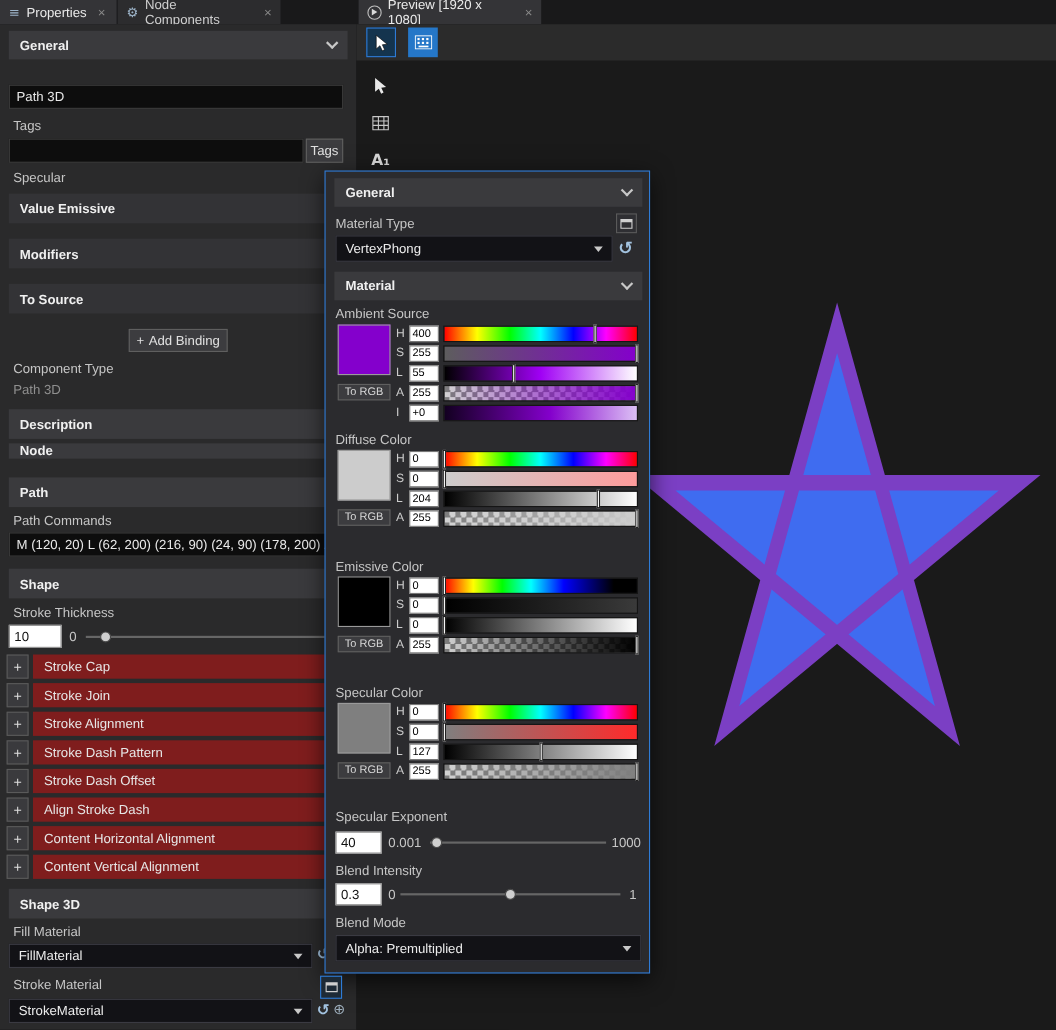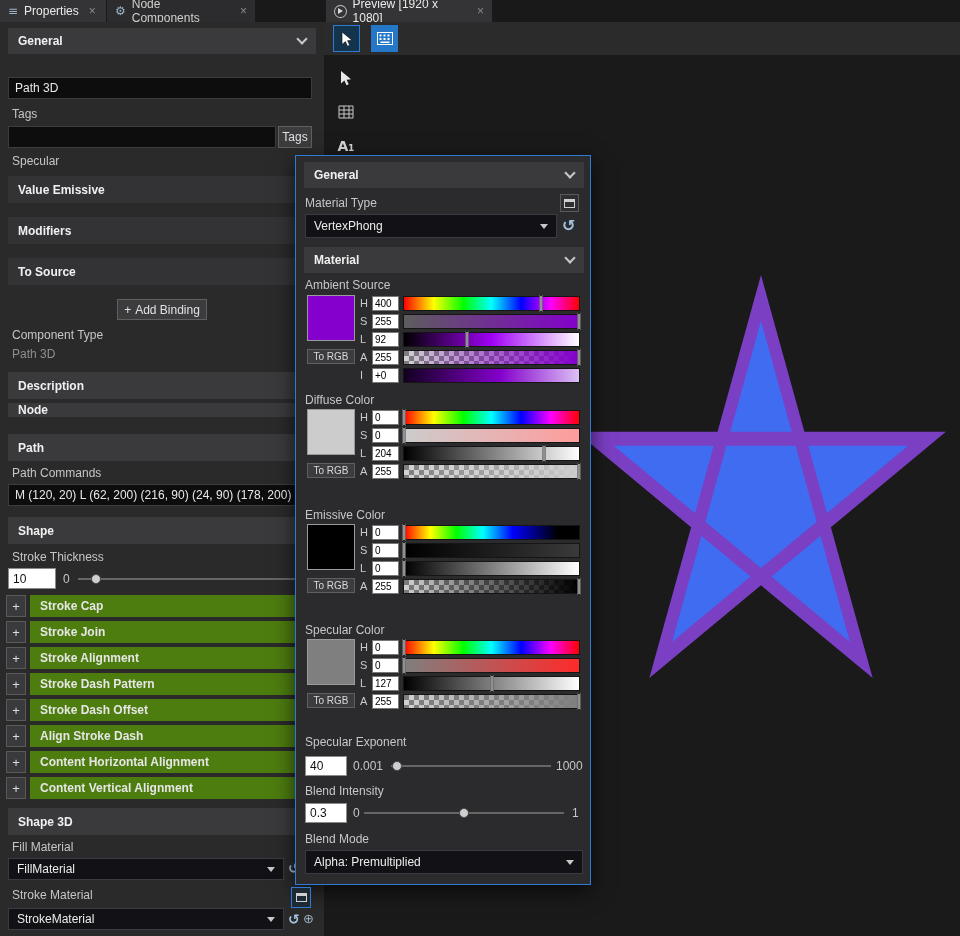--- a/index.html
+++ b/index.html
@@ -27,21 +27,21 @@
   .lbl { position:absolute; left:12px; color:#c6c6c6; white-space:nowrap; }
   .dimval { position:absolute; left:12px; color:#8f8f8f; white-space:nowrap; }
   .tinput { position:absolute; height:22px; background:#0d0d0d; border:1px solid #3c3c3c; color:#e8e8e8; display:flex; align-items:center; padding:0 6px; white-space:nowrap; overflow:hidden; }
   .ninput { position:absolute; height:21px; background:#ffffff; border:1px solid #8a8a8a; color:#111; display:flex; align-items:center; padding:0 4px; }
   .btn { position:absolute; background:#3c3c3f; border:1px solid #5f5f5f; color:#e0e0e0; display:flex; align-items:center; justify-content:center; gap:4px; }
   .combo { position:absolute; height:22px; background:#121216; border:1px solid #3a3a42; color:#ececec; display:flex; align-items:center; padding:0 8px; white-space:nowrap; overflow:hidden; }
   .dd { width:0; height:0; border-left:4px solid transparent; border-right:4px solid transparent; border-top:5px solid #c8c8c8; margin-left:auto; flex:none; }
   .reseticon { position:absolute; color:#a3c3e0; font-size:14px; line-height:1; font-family:"DejaVu Sans", sans-serif; font-weight:bold; }
   .targeticon { position:absolute; color:#9fb0be; font-size:13px; line-height:1; font-family:"DejaVu Sans", sans-serif; }
   .plusbtn { position:absolute; left:6px; width:20px; height:22px; background:#3a3a3d; border:1px solid #5a5a5a; color:#dddddd; display:flex; align-items:center; justify-content:center; font-size:13px; }
-  .addbar { position:absolute; left:30px; width:286px; height:22px; background:#4d7c0f; display:flex; align-items:center; padding:0 10px; font-weight:bold; color:#e6e6e6; }
+  .addbar { position:absolute; left:30px; width:286px; height:22px; background:#7f1d1d; display:flex; align-items:center; padding:0 10px; font-weight:normal; color:#e6e6e6; }
   .strack { position:absolute; height:2px; background:#666666; }
   .shandle { position:absolute; top:50%; width:10px; height:10px; border-radius:50%; background:#cfcfcf; border:1px solid #4a4a4a; transform:translate(-50%,-50%); }
   
   .preview { position:absolute; left:324px; top:22px; width:636px; height:914px; background:#1a1a1a; }
   .ptoolbar { position:absolute; left:0; top:0; width:636px; height:33px; background:#2b2b2b; }
   .tbtn { position:absolute; top:3px; width:27px; height:27px; display:flex; align-items:center; justify-content:center; }
   .tbtn.sel { background:#14344e; border:1px solid #2e7bd6; }
   .tbtn.blue { background:#2577c8; }
   .vtool { position:absolute; left:10px; width:24px; height:24px; display:flex; align-items:center; justify-content:center; color:#d8d8d8; }
   .texttool { font-family:"DejaVu Sans", sans-serif; font-size:14px; font-weight:bold; color:#d8d8d8; }
@@ -304,21 +304,21 @@
     </div>
     <div class="chrow" style="top:18px">
       <span class="chletter">S</span>
       <div class="chinput">255</div>
       <div class="chtrack t-amb-s">
           <div class="chmark" style="left: 100%;"></div>
         </div>
     </div>
     <div class="chrow" style="top:36px">
       <span class="chletter">L</span>
-      <div class="chinput">92</div>
+      <div class="chinput">55</div>
       <div class="chtrack t-amb-l">
           <div class="chmark" style="left: 36%;"></div>
         </div>
     </div>
     <div class="chrow" style="top:54px">
       <span class="chletter">A</span>
       <div class="chinput">255</div>
       <div class="chtrack alpha-track amb-a">
           <div class="chmark" style="left: 100%;"></div>
         </div>

